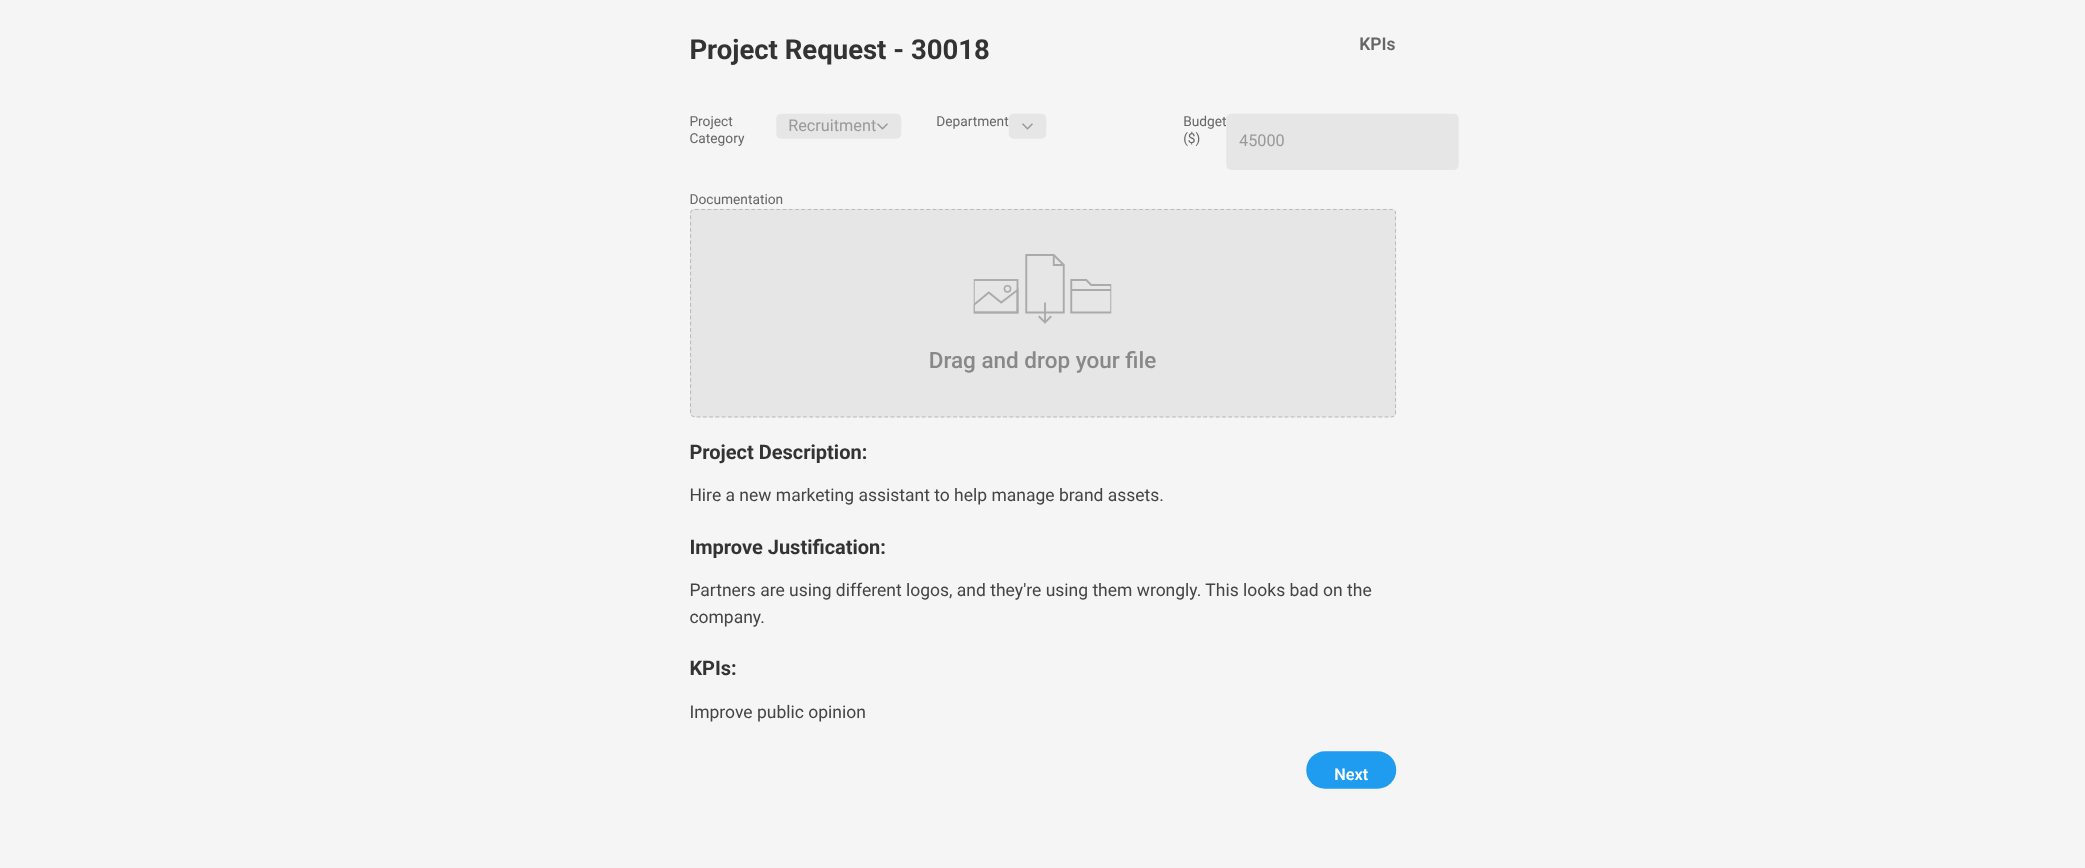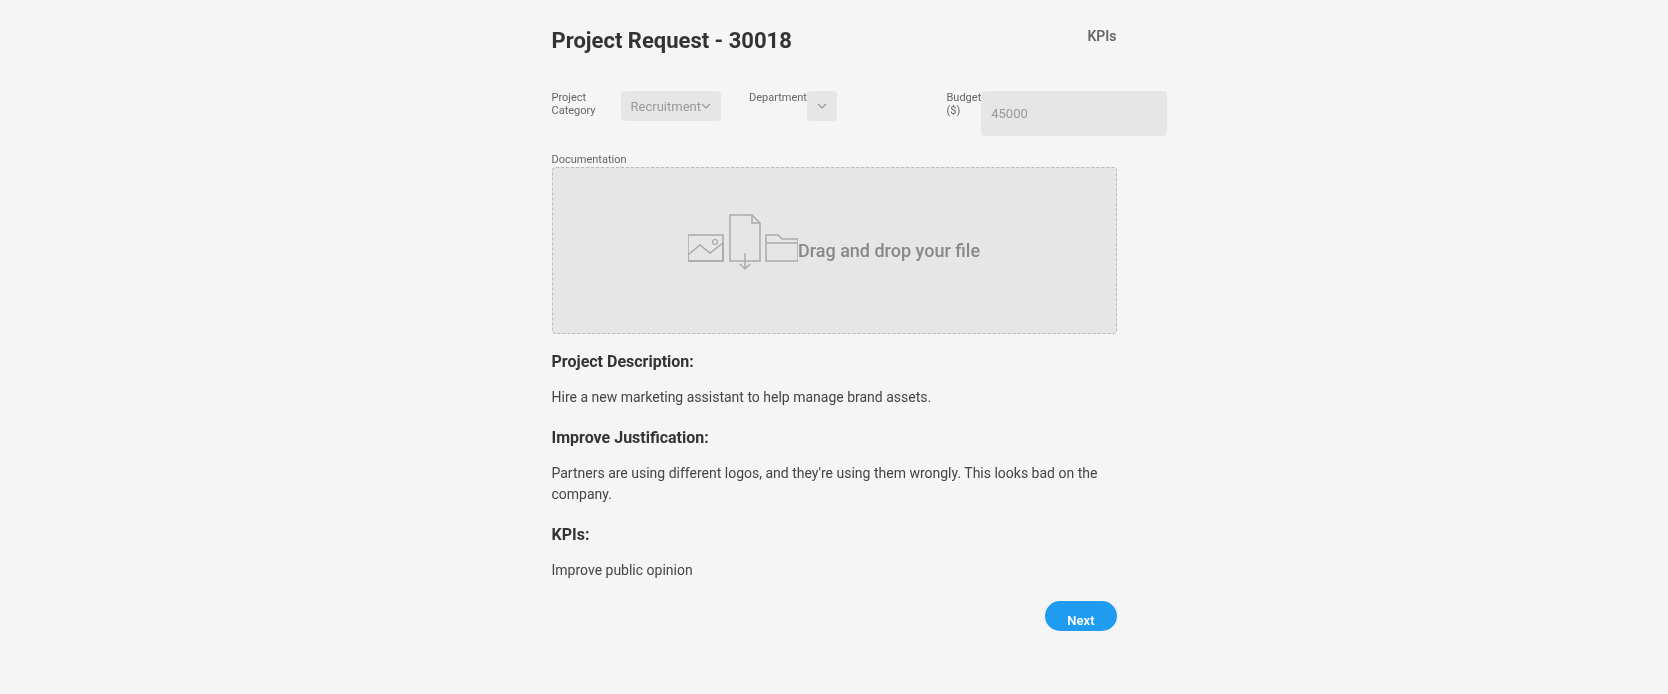--- a/index.html
+++ b/index.html
@@ -57,21 +57,21 @@
     .field-label {
       font-size: 11px;
       color: #666;
       margin-bottom: 6px;
       font-weight: 400;
     }
     .select-input {
       background-color: #e6e6e6;
       border: none;
       border-radius: 4px;
-      height: 30px;
+      height: 20px;
       padding: 0 10px;
       font-size: 13px;
       color: #999;
       display: flex;
       align-items: center;
       justify-content: space-between;
       cursor: pointer;
     }
     .chevron-icon {
       width: 10px;
@@ -100,21 +100,21 @@
     }
     .documentation-section {
       margin-bottom: 18px;
     }
     .dropzone {
       background-color: #e6e6e6;
       border: 1px dashed #bbb;
       border-radius: 4px;
       height: 167px;
       display: flex;
-      flex-direction: row;
+      flex-direction: column;
       align-items: center;
       justify-content: center;
       cursor: pointer;
     }
     .dropzone-icons {
       display: flex;
       align-items: flex-end;
       justify-content: center;
       gap: 5px;
       margin-bottom: 18px;

